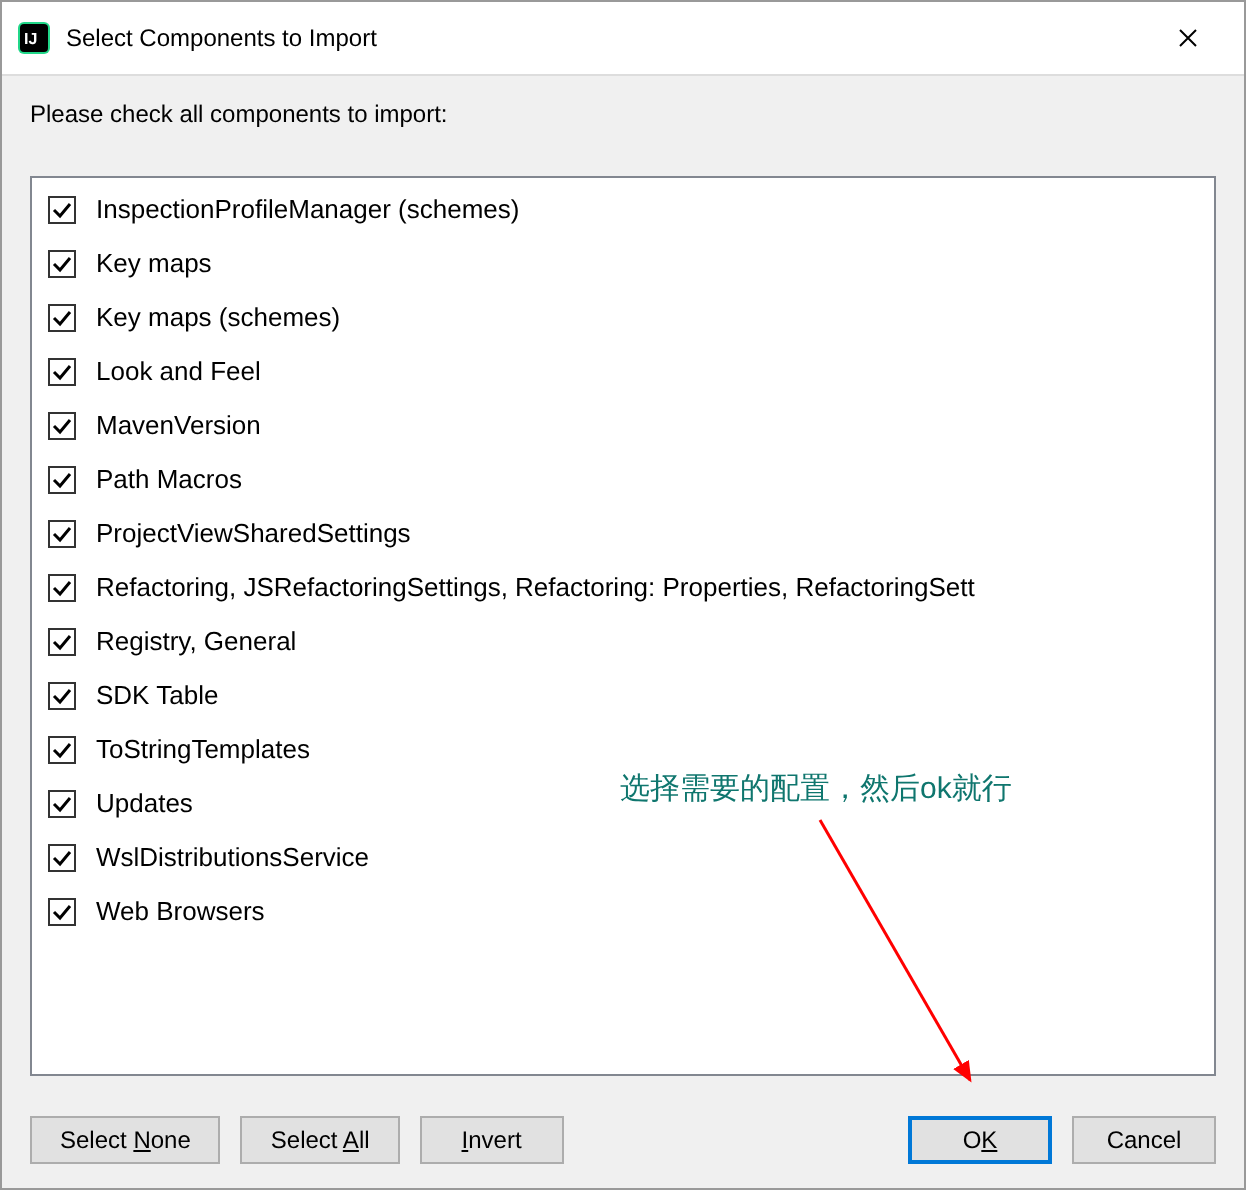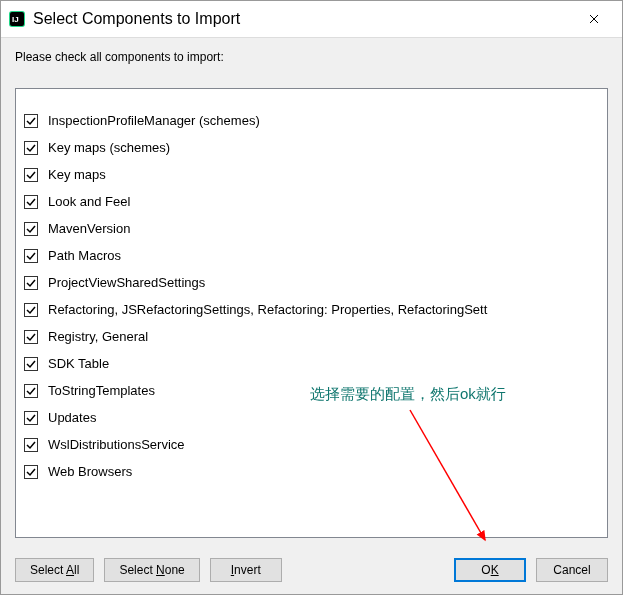--- a/index.html
+++ b/index.html
@@ -26,21 +26,21 @@
       background: #fff;
       border-bottom: 1px solid #ddd;
     }
     .app-icon {
       width: 16px;
       height: 16px;
       margin-right: 8px;
     }
     .title-text {
       flex: 1;
-      font-size: 16px;
+      font-size: 12px;
     }
     .close-btn {
       width: 40px;
       height: 24px;
       display: flex;
       align-items: center;
       justify-content: center;
       cursor: pointer;
       font-size: 14px;
     }
@@ -53,21 +53,21 @@
     }
     .instruction {
       margin-bottom: 24px;
       font-size: 12px;
     }
     .list-area {
       flex: 1;
       background: #fff;
       border: 1px solid #828790;
       overflow-y: auto;
-      padding: 18px 0;
+      padding: 2px 0;
     }
     .list-item {
       display: flex;
       align-items: center;
       padding: 6px 8px;
       font-size: 13px;
     }
     .checkbox {
       width: 14px;
       height: 14px;
@@ -151,29 +151,29 @@
             </svg>
           </span>
           <span>InspectionProfileManager (schemes)</span>
         </div>
         <div class="list-item">
           <span class="checkbox">
             <svg viewBox="0 0 10 10">
               <path d="M1 5 L4 8 L9 2" stroke="#000" stroke-width="1.5" fill="none"></path>
             </svg>
           </span>
+          <span>Key maps</span>
+        </div>
+        <div class="list-item">
+          <span class="checkbox">
+            <svg viewBox="0 0 10 10">
+              <path d="M1 5 L4 8 L9 2" stroke="#000" stroke-width="1.5" fill="none"></path>
+            </svg>
+          </span>
           <span>Key maps (schemes)</span>
-        </div>
-        <div class="list-item">
-          <span class="checkbox">
-            <svg viewBox="0 0 10 10">
-              <path d="M1 5 L4 8 L9 2" stroke="#000" stroke-width="1.5" fill="none"></path>
-            </svg>
-          </span>
-          <span>Key maps</span>
         </div>
         <div class="list-item">
           <span class="checkbox">
             <svg viewBox="0 0 10 10">
               <path d="M1 5 L4 8 L9 2" stroke="#000" stroke-width="1.5" fill="none"></path>
             </svg>
           </span>
           <span>Look and Feel</span>
         </div>
         <div class="list-item">
@@ -253,22 +253,22 @@
             <svg viewBox="0 0 10 10">
               <path d="M1 5 L4 8 L9 2" stroke="#000" stroke-width="1.5" fill="none"></path>
             </svg>
           </span>
           <span>Web Browsers</span>
         </div>
       </div>
   </div>
 
   <div class="button-row">
+    <button class="btn"><span>Select </span><span class="underline">N</span><span>one</span></button>
     <button class="btn"><span>Select </span><span class="underline">A</span><span>ll</span></button>
-    <button class="btn"><span>Select </span><span class="underline">N</span><span>one</span></button>
     <button class="btn"><span class="underline">I</span><span>nvert</span></button>
     <div class="spacer"></div>
     <button class="btn btn-primary"><span>O</span><span class="underline">K</span></button>
     <button class="btn"><span>Cancel</span></button>
   </div>
 </div>
 
 <div class="annotation annotation-text">选择需要的配置，然后ok就行</div>
 <svg class="arrow-svg" width="120" height="150">
   <defs>

